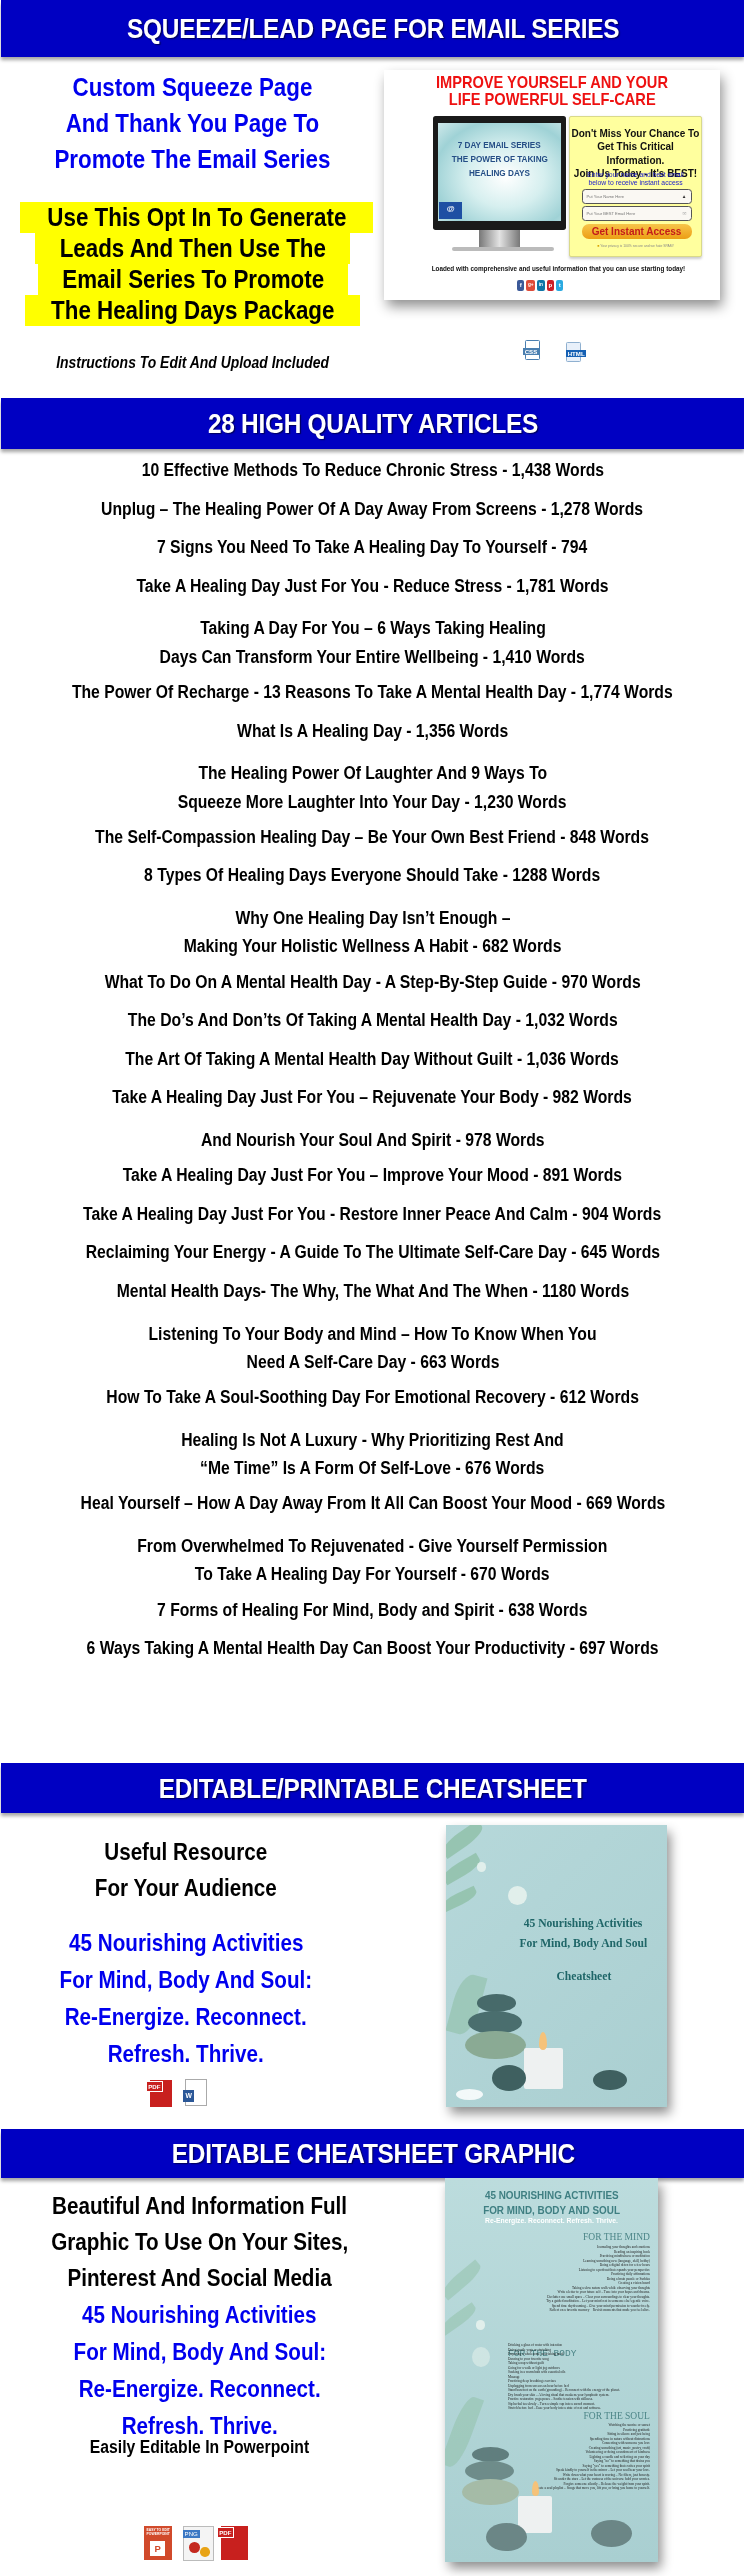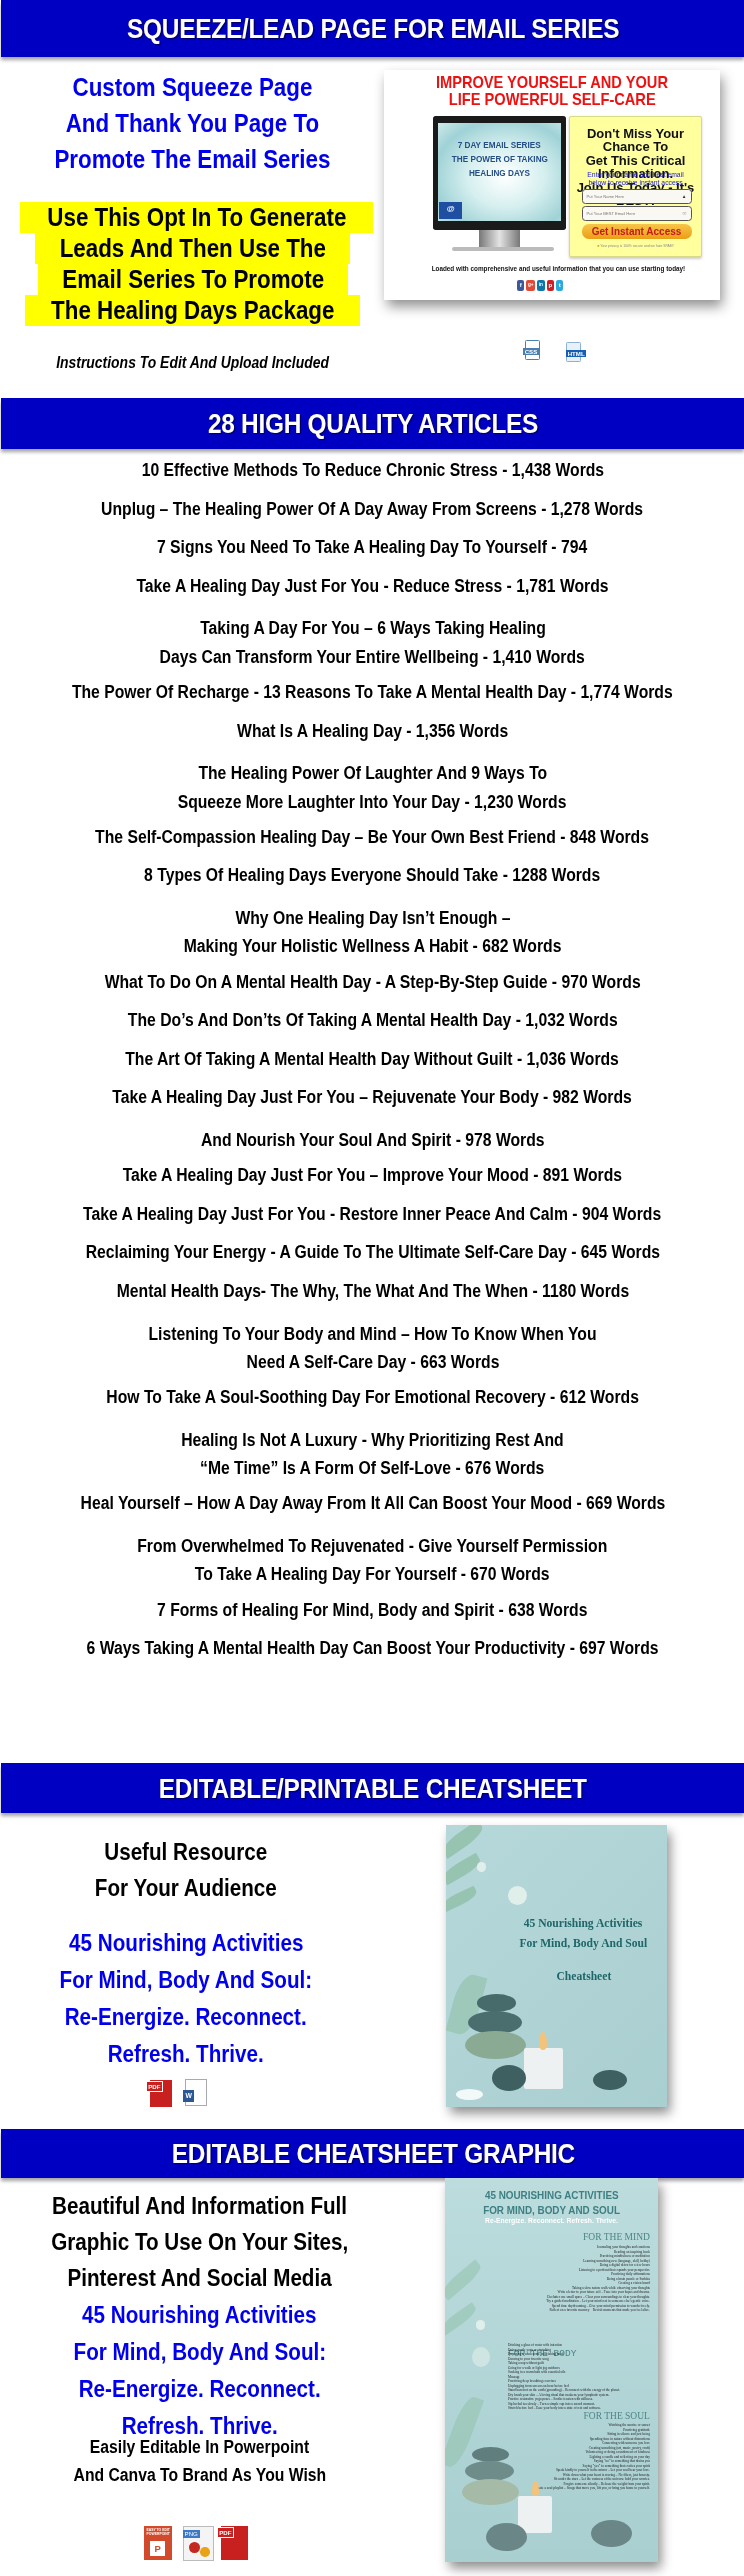--- a/index.html
+++ b/index.html
@@ -36,21 +36,21 @@
   .monitor { position: absolute; left: 49px; top: 46px; width: 133px; height: 114px; background: #1a1a1a; border-radius: 2.7px; }
   .monitor-screen { position: absolute; left: 4.7px; top: 6.8px; right: 4.7px; bottom: 9.5px;
     background: radial-gradient(ellipse at 55% 55%, #ffffff 0%, #d6efef 40%, #9fd2d6 75%, #cfe9ea 100%); }
   .monitor-text { position: absolute; left: 0; right: 0; top: 15px; text-align: center; color: #254e86; font-weight: bold; font-size: 9.5px; line-height: 14.2px; }
   .monitor-mail { position: absolute; left: 1.4px; bottom: 2px; width: 23px; height: 16.2px; background: #1e4fa3; }
   .monitor-mail::after { content: "@"; position: absolute; left: 0; right: 0; top: 2px; text-align: center; color: #fff; font-size: 8.1px; font-weight: bold; }
   .monitor-neck { position: absolute; left: 95px; top: 160px; width: 41px; height: 20.3px; background: linear-gradient(90deg,#777,#e3e3e3,#777); }
   .monitor-base { position: absolute; left: 68px; top: 177px; width: 102px; height: 4.1px; background: #bbb; border-radius: 2px; }
 
   .optin { position: absolute; left: 185px; top: 46px; width: 133px; height: 141px; background: #ffff9e; border: 0.7px solid #d9d98a; border-radius: 2px; box-shadow: 0 1.4px 2.7px rgba(0,0,0,0.2); }
-  .optin-head { position: absolute; left: 0; right: 0; top: 9.5px; text-align: center; font-weight: bold; font-size: 13px; line-height: 13.5px; color: #111; }
+  .optin-head { position: absolute; left: 0; right: 0; top: 9.5px; text-align: center; font-weight: bold; font-size: 10px; line-height: 13.5px; color: #111; }
   .optin-sub { position: absolute; left: 0; right: 0; top: 54px; text-align: center; font-size: 6.8px; line-height: 8.1px; color: #2222cc; }
   .optin-input { position: absolute; left: 11.5px; width: 110px; height: 15px; border: 0.7px solid #555; border-radius: 3.4px; background: #faf8f3; font-size: 4.1px; color: #777; padding: 4.1px 4.1px; }
   .optin-cta { position: absolute; left: 11.5px; top: 107px; width: 110px; height: 15px; border-radius: 7px; background: linear-gradient(#f7c54a,#ec9e14); color: #c41a1a; font-weight: bold; font-size: 10px; text-align: center; line-height: 15px; }
   .optin-privacy { position: absolute; left: 0; right: 0; top: 127px; text-align: center; font-size: 3.4px; color: #888; }
   .sq-foot { position: absolute; left: 0; width: 100%; top: 194px; text-align: center; font-weight: bold; font-size: 7.4px; color: #111; padding-left: 13px; }
   .social { position: absolute; top: 210px; left: 133px; display: flex; gap: 2px; }
   .soc { width: 7.4px; height: 10.8px; border-radius: 2px; color: #fff; font-weight: bold; font-size: 6.1px; text-align: center; line-height: 10.8px; }
 
   .fileicon { position: absolute; width: 15px; height: 20.3px; border: 1px solid #4a7fb0; border-radius: 1.4px; background: #fff; }
   .fileicon .tag { position: absolute; left: -2.7px; top: 6.8px; padding: 0 1.4px; font-size: 6.1px; font-weight: bold; color: #fff; background: #4a7fb0; }
@@ -330,21 +330,20 @@
   <div><span class="narrow">Pinterest And Social Media</span></div>
 </div>
 <div class="col-text s4-blue">
   <div><span class="narrow">45 Nourishing Activities</span></div>
   <div><span class="narrow">For Mind, Body And Soul:</span></div>
   <div><span class="narrow">Re-Energize. Reconnect.</span></div>
   <div><span class="narrow">Refresh. Thrive.</span></div>
 </div>
 <div class="col-text s4-edit">
   <div><span class="narrow">Easily Editable In Powerpoint</span></div>
-  <div><span class="narrow">And Canva To Brand As You Wish</span></div>
 </div>
 
 <div class="docicon" style="left:144px;top:2526px;width:28.4px;height:34px;background:#d14a2b;">
   <span style="position:absolute;left:1.4px;right:1.4px;top:2px;color:#fff;font-size:3.4px;font-weight:bold;text-align:center;line-height:4.1px;">EASY TO EDIT POWERPOINT</span>
   <span style="position:absolute;left:6.1px;top:15px;width:15px;height:15px;background:#fff;color:#d14a2b;font-weight:bold;font-size:9.5px;text-align:center;line-height:15px;">P</span>
 </div>
 <div class="docicon" style="left:183px;top:2526px;width:31px;height:35px;background:#f4f4f4;border:0.7px solid #bbb;">
   <span style="position:absolute;left:-1.4px;top:2.7px;background:#3c78c4;color:#fff;font-size:6.1px;padding:0.7px 2px;">PNG</span>
   <span style="position:absolute;left:5.4px;top:15px;width:10.8px;height:10.8px;border-radius:50%;background:#c4281e;"></span>
   <span style="position:absolute;left:16.2px;top:20.3px;width:9.5px;height:9.5px;border-radius:50%;background:#e8a316;"></span>

